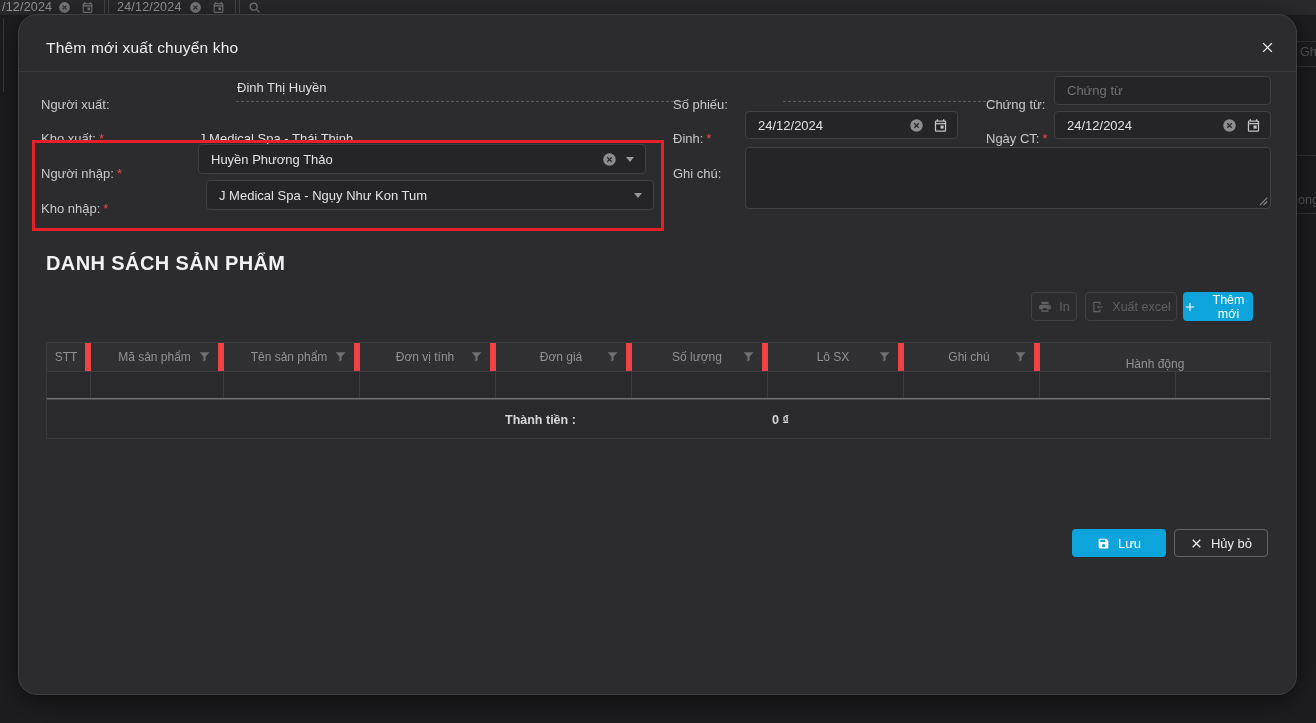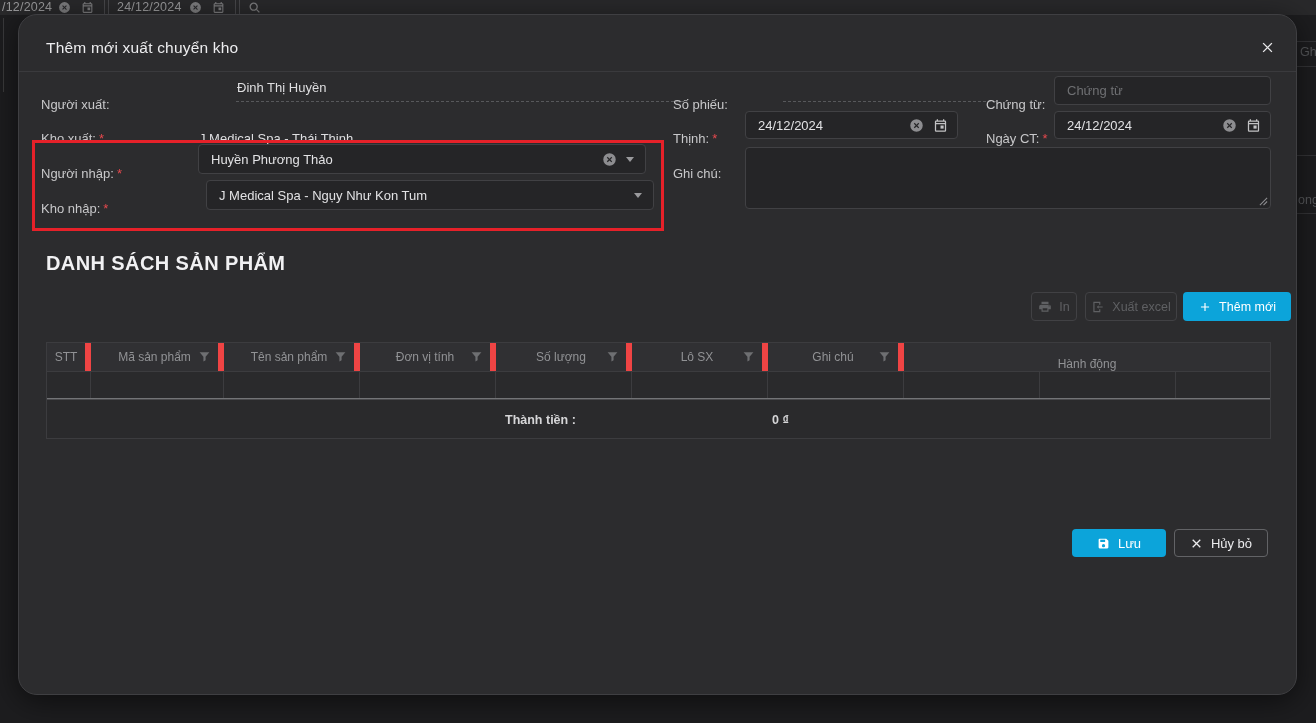--- a/index.html
+++ b/index.html
@@ -73,21 +73,21 @@
     background:transparent; color:#5f6063; font-size:12.5px;
     display:flex; align-items:center; justify-content:center; gap:7px; cursor:pointer;
     font-family:"Liberation Sans",sans-serif;
   }
   .tb-btn svg { width:14px; height:14px; display:block; }
   .btn-print { left:1012px; width:46px; }
   .btn-export { left:1066px; width:92px; }
   .btn-accent {
     border:none; background:#0ca4da; color:#fff;
   }
-  .btn-add { left:1164px; width:108px; }
+  .btn-add { left:1164px; width:70px; }
 
   
   .tbl { position:absolute; left:27px; top:327px; width:1225px; border:1px solid #3c3c3f; }
   .trow { display:flex; }
   .thead-row { height:28px; background:#303033; }
   .thead-row .cell {
     position:relative; display:flex; align-items:center; justify-content:center;
     font-size:12px; color:#919295; border-right:6px solid #ef4444; height:100%;
   }
   .thead-row .cell:last-child { border-right:none;margin-top:7px; }
@@ -197,21 +197,21 @@
     <div class="field-box" style="left:187px; top:165px; width:448px; height:30px;">
       <span class="txt">J Medical Spa - Ngụy Như Kon Tum</span>
       <span class="caret"></span>
     </div>
 
     <div class="red-rect"></div>
 
     <span class="lbl" style="left:654px; top:82px;"><span>Số phiếu:</span></span>
     <div class="underline" style="left:726px; top:64px; width:213px; height:23px;"></div>
 
-    <span class="lbl" style="left:654px; top:116px;"><span>Thịnh:</span><span class="req">*</span></span>
+    <span class="lbl" style="left:654px; top:116px;"><span>Đinh:</span><span class="req">*</span></span>
     <div class="field-box" style="left:726px; top:96px; width:213px; height:28px;">
       <span class="txt">24/12/2024</span>
       <span class="mini-ic">
         <svg viewBox="0 0 24 24" fill="currentColor">
             <path d="M12 2a10 10 0 1 0 0 20 10 10 0 0 0 0-20zm4.3 13-1.4 1.4L12 13.4l-2.9 2.9-1.4-1.4 2.9-2.9-2.9-2.9 1.4-1.4 2.9 2.9 2.9-2.9 1.4 1.4-2.9 2.9z"></path>
           </svg>
       </span>
       <span class="mini-ic cal">
         <svg viewBox="0 0 24 24" fill="currentColor">
             <path d="M19 4h-1V2h-2v2H8V2H6v2H5a2 2 0 0 0-2 2v14a2 2 0 0 0 2 2h14a2 2 0 0 0 2-2V6a2 2 0 0 0-2-2zm0 16H5V10h14zM5 8V6h14v2z"></path>
@@ -294,20 +294,28 @@
         <div class="cell c2">
             <span>Tên sản phẩm</span>
           <span class="funnel">
               <svg viewBox="0 0 24 24" fill="currentColor">
                 <path d="M3 4h18l-7 8.5V19l-4 2v-8.5z"></path>
               </svg>
             </span>
           </div>
         <div class="cell c3">
             <span>Đơn vị tính</span>
+          <span class="funnel">
+              <svg viewBox="0 0 24 24" fill="currentColor">
+                <path d="M3 4h18l-7 8.5V19l-4 2v-8.5z"></path>
+              </svg>
+            </span>
+          </div>
+        <div class="cell c4">
+            <span>Đơn giá</span>
           <span class="funnel">
               <svg viewBox="0 0 24 24" fill="currentColor">
                 <path d="M3 4h18l-7 8.5V19l-4 2v-8.5z"></path>
               </svg>
             </span>
           </div>
         <div class="cell c5">
             <span>Số lượng</span>
           <span class="funnel">
               <svg viewBox="0 0 24 24" fill="currentColor">

